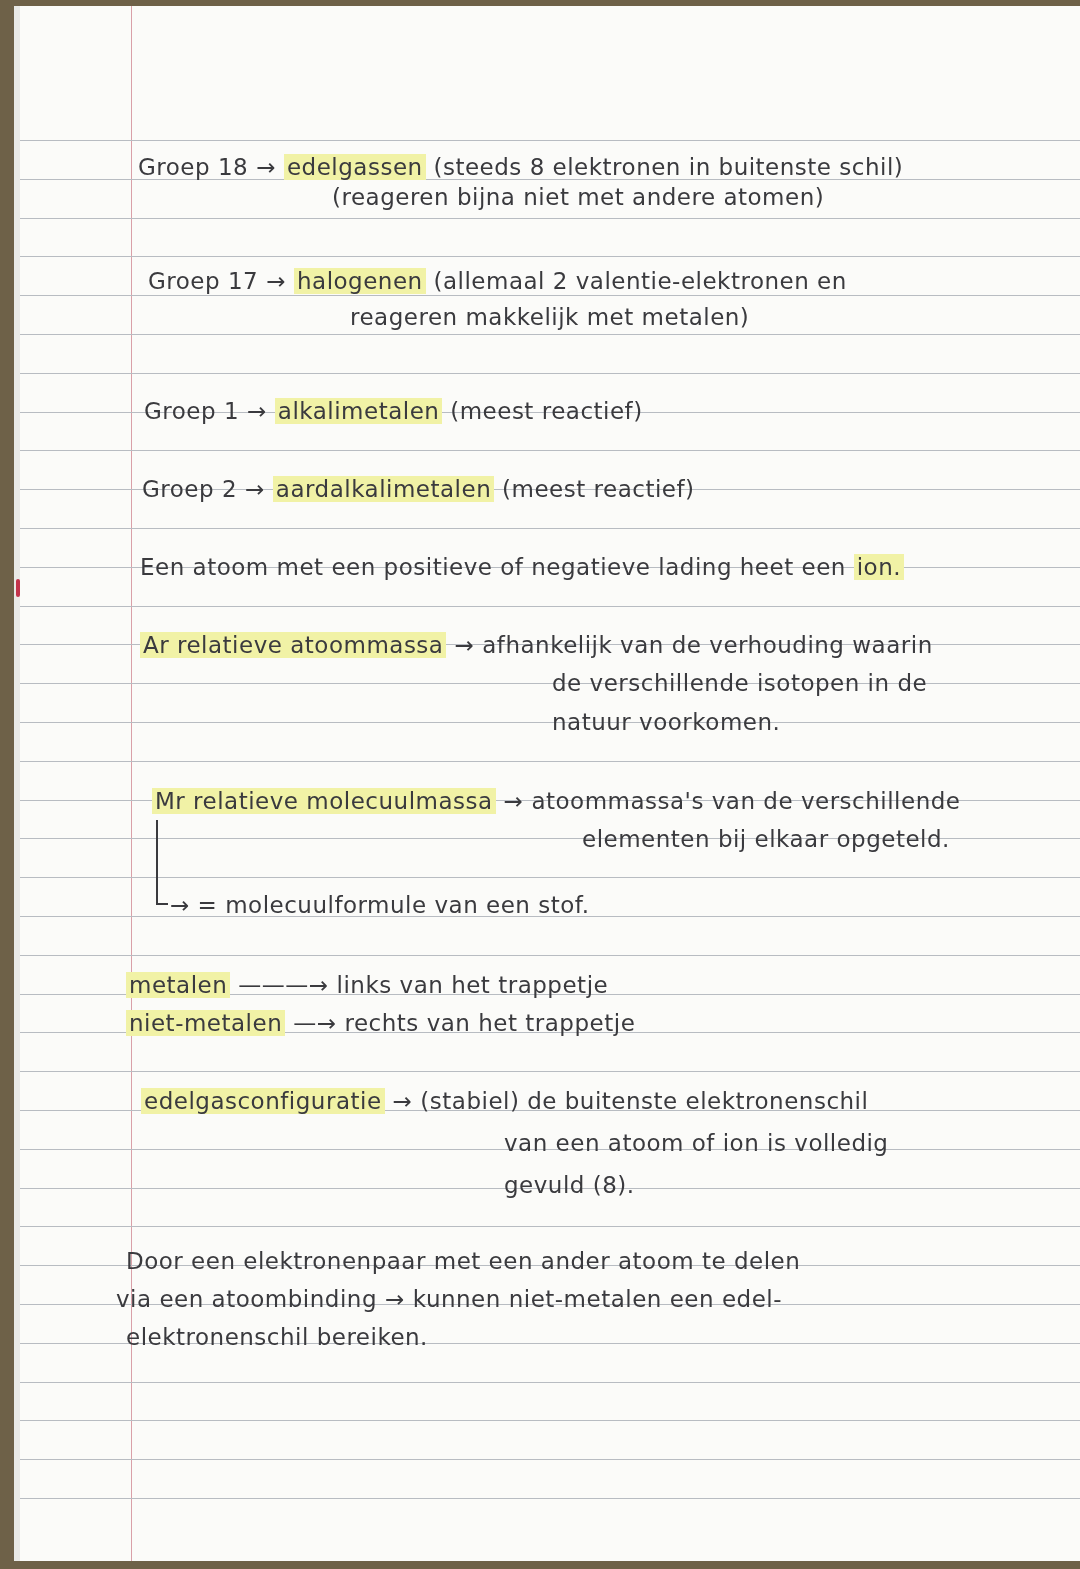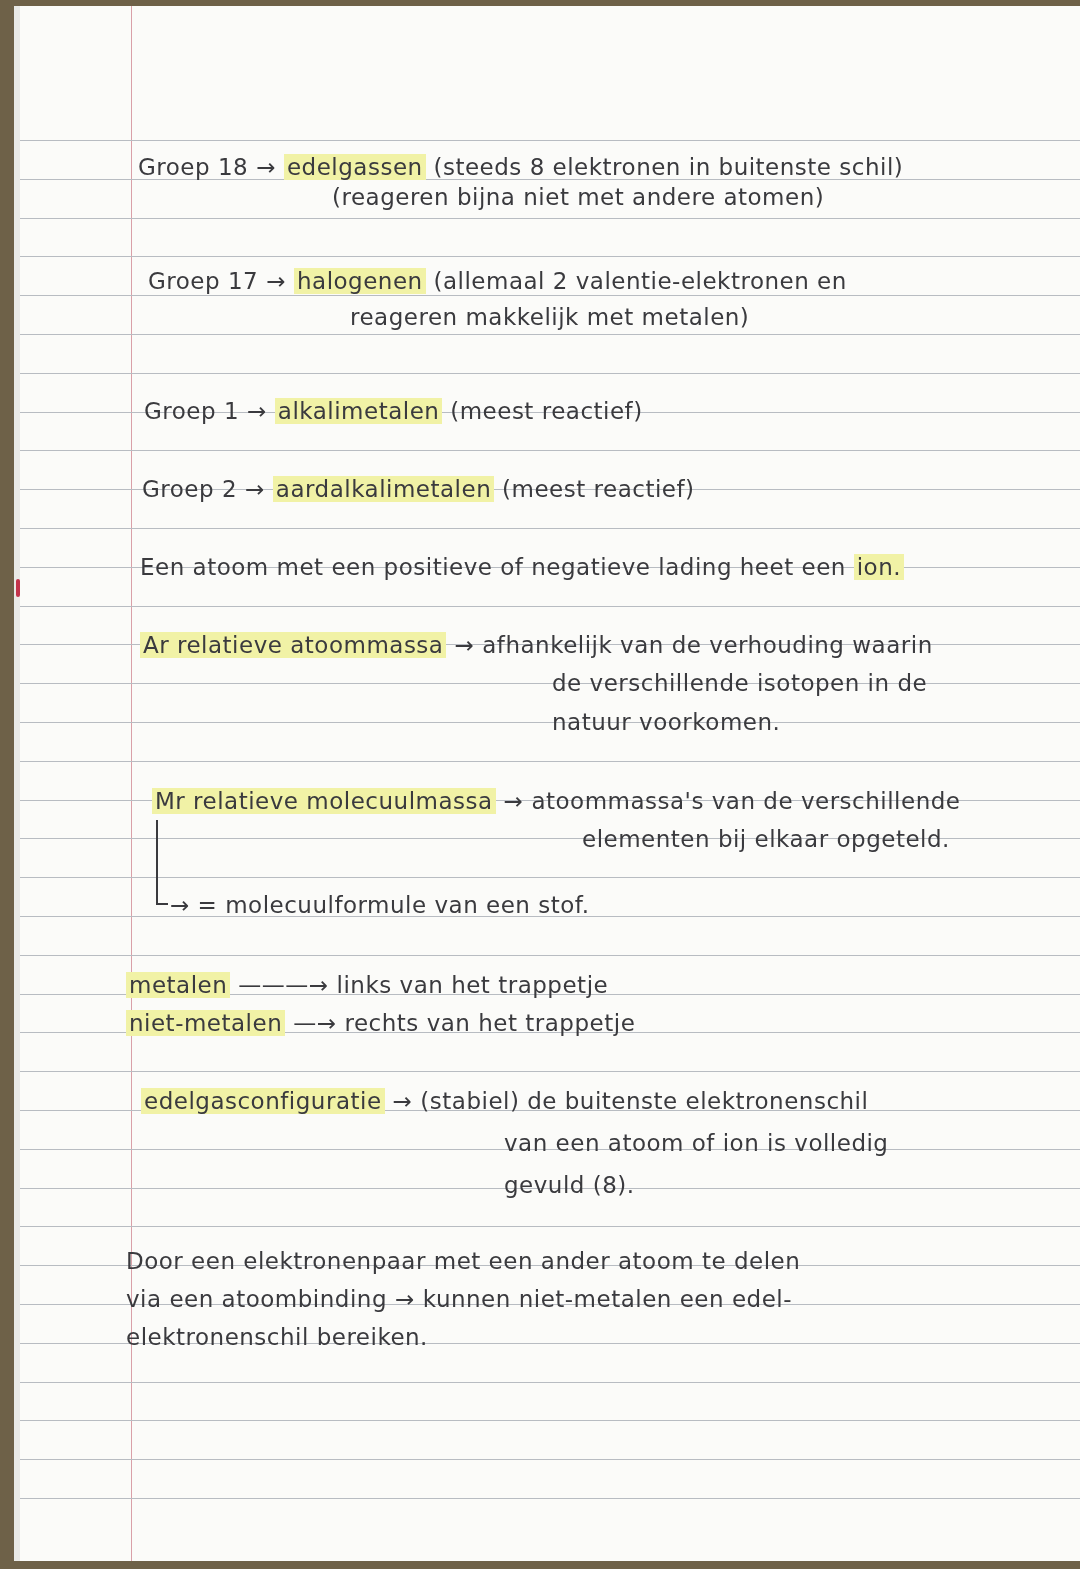--- a/index.html
+++ b/index.html
@@ -127,17 +127,17 @@
     <span class="hl">niet-metalen</span><span class="arrow">—→</span><span>rechts van het trappetje</span>
   </div>
 
   <div class="hw" style="left:114px; top:1082px;margin-left:7px;">
     <span class="hl">edelgasconfiguratie</span><span class="arrow">→</span><span>(stabiel) de buitenste elektronenschil</span>
   </div>
   <div class="hw" style="left:484px; top:1124px;">van een atoom of ion is volledig</div>
   <div class="hw" style="left:484px; top:1166px;">gevuld (8).</div>
 
   <div class="hw" style="left:106px; top:1242px;">Door een elektronenpaar met een ander atoom te delen</div>
-  <div class="hw" style="left:106px; top:1280px;">
+  <div class="hw" style="left:96px; top:1280px;">
     <span>via een atoombinding</span><span class="arrow">→</span><span>kunnen niet-metalen een edel-</span>
   </div>
   <div class="hw" style="left:106px; top:1318px;">elektronenschil bereiken.</div>
 </div>
 
 </body></html>

